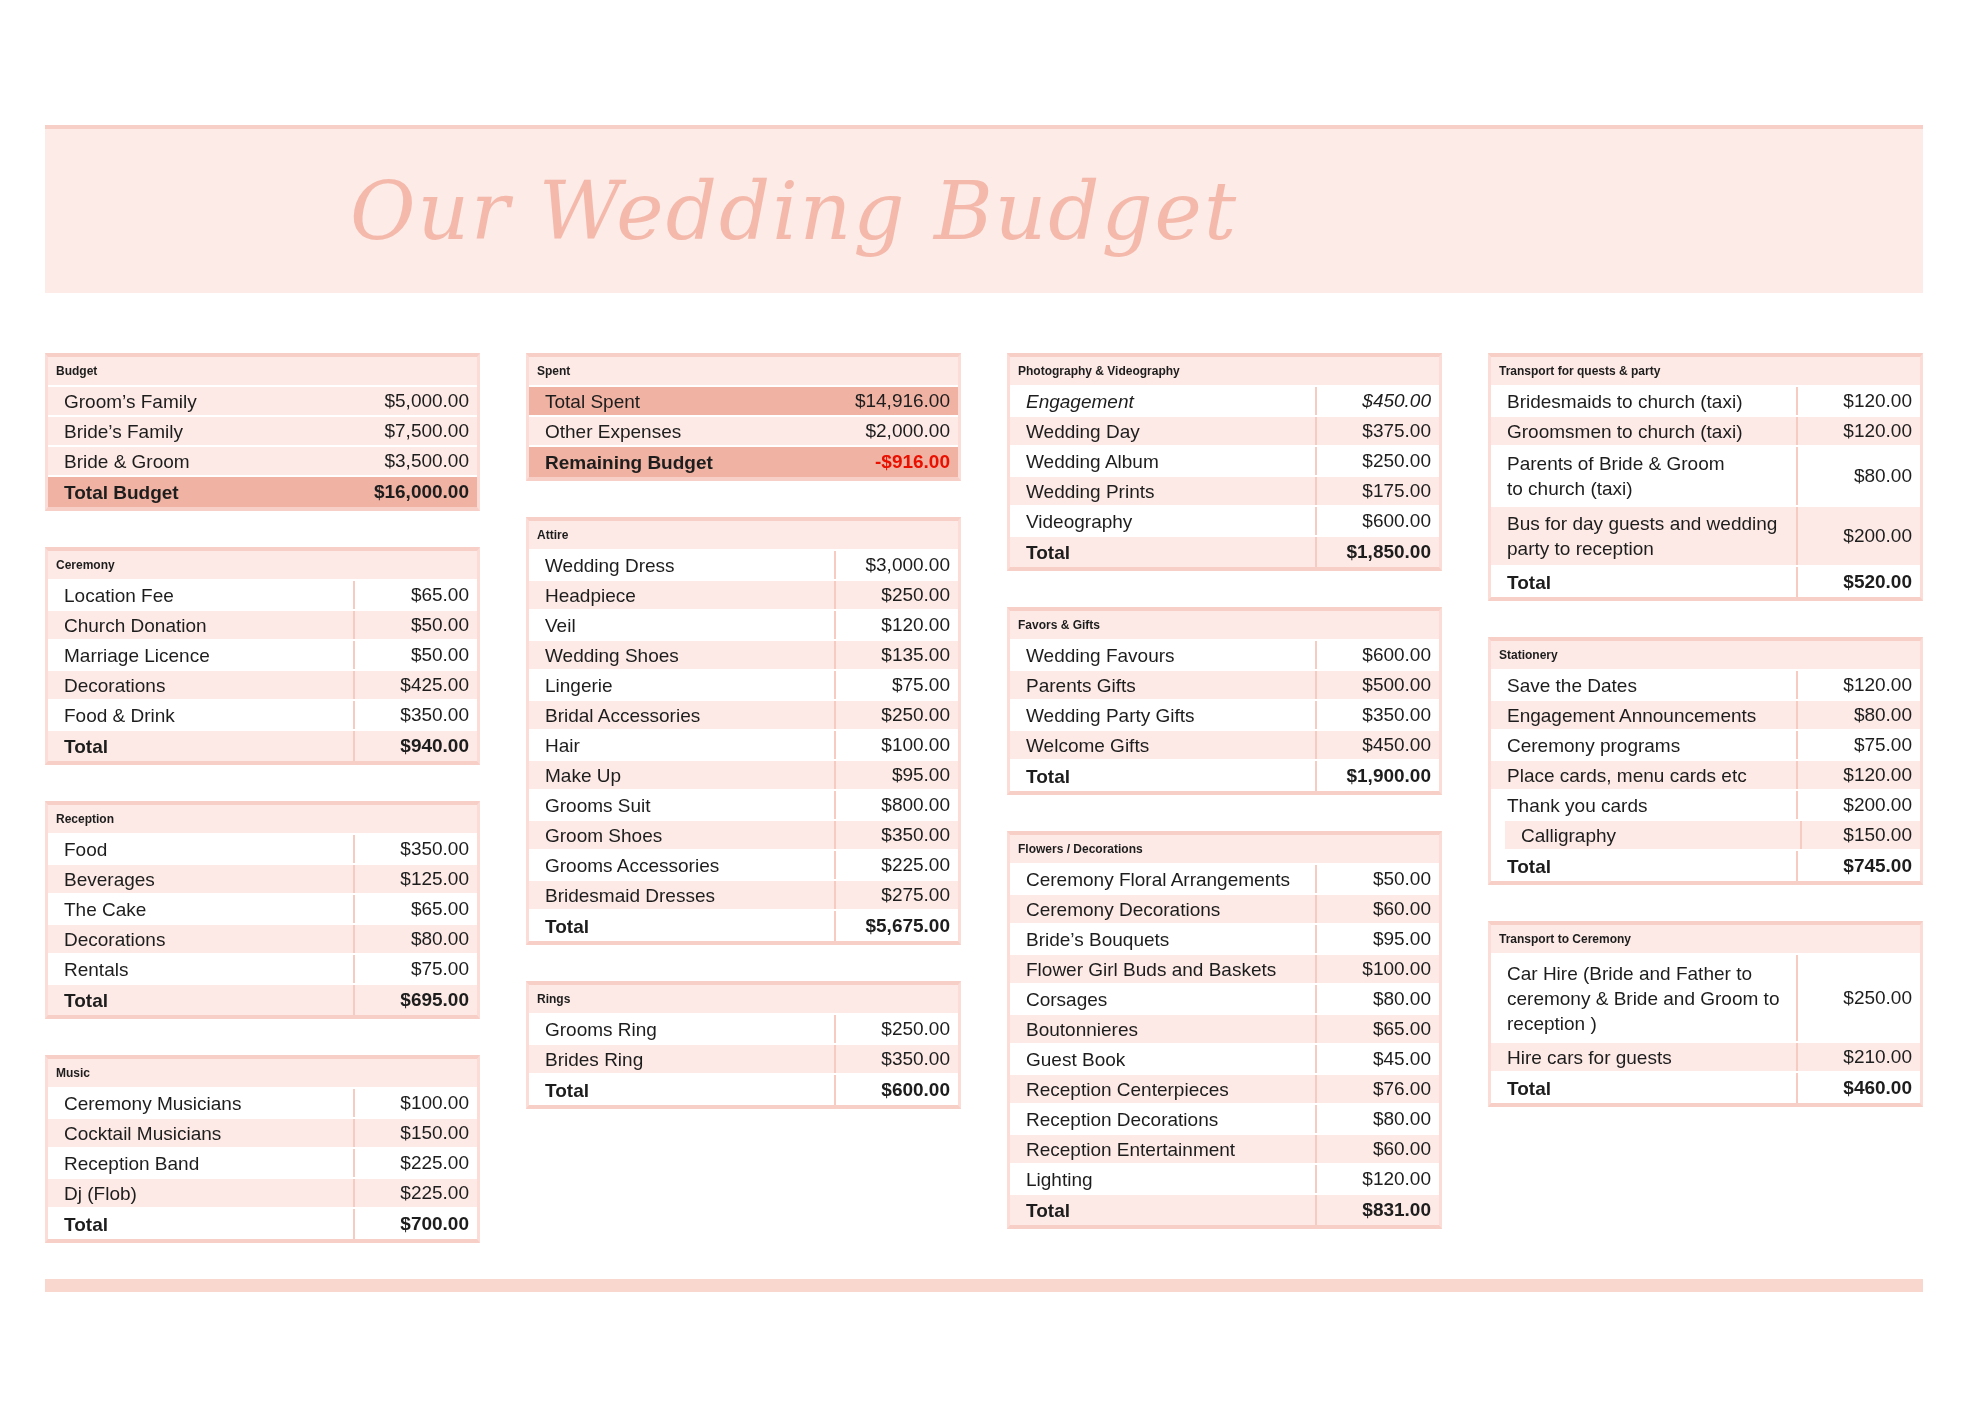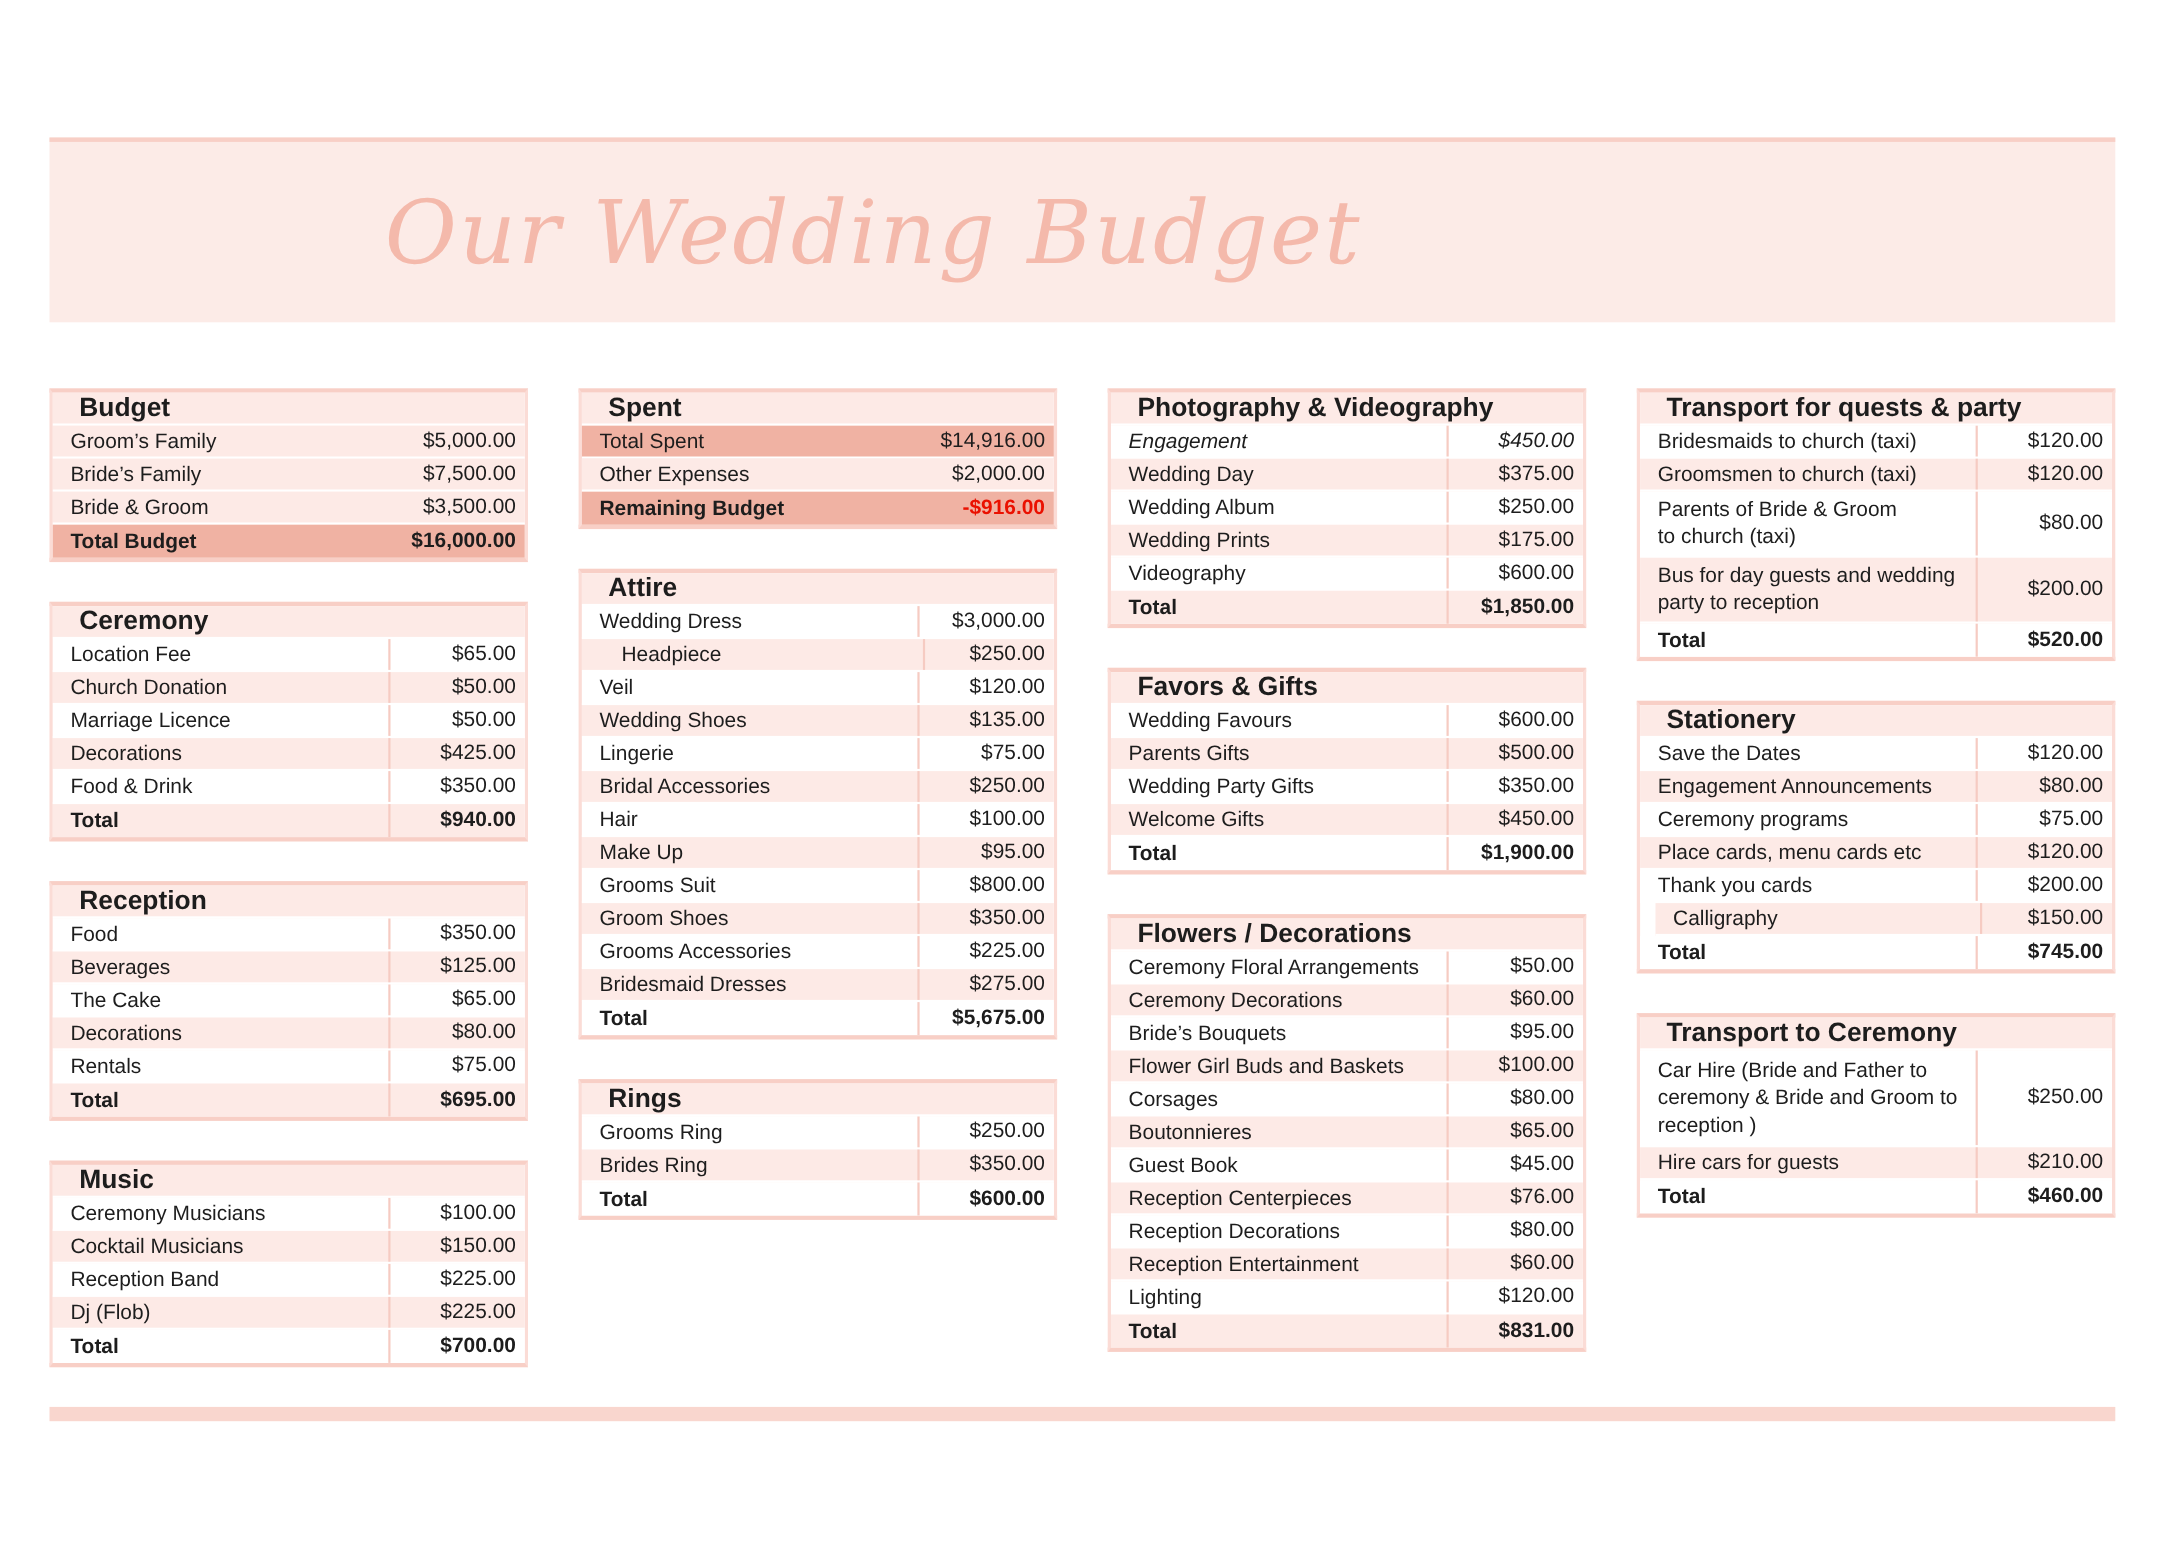--- a/index.html
+++ b/index.html
@@ -48,22 +48,22 @@
     background:#ffffff;
   }
   .column .table:last-child { margin-bottom:0; }
 
   .thead {
     height:30px;
     box-sizing:border-box;
     line-height:28px;
     background:#fdeae6;
     font-weight:bold;
-    font-size:24px;
-    padding-left:24px;
+    font-size:12px;
+    padding-left:8px;
     border-bottom:2px solid #ffffff;
     white-space:nowrap; overflow:hidden;
   }
 
   .row {
     display:flex;
     box-sizing:border-box;
     border-bottom:2px solid #ffffff;
   }
   .row:last-child { border-bottom:none; }
@@ -221,21 +221,21 @@
             <div class="cell label">Remaining Budget</div>
             <div class="cell value red">-$916.00</div>
           </div>
         </div>
         <div class="table divided">
           <div class="thead">Attire</div>
           <div class="row white" style="height: 30px;">
             <div class="cell label">Wedding Dress</div>
             <div class="cell value">$3,000.00</div>
           </div>
-          <div class="row pink" style="height: 30px; padding-left: 20px;">
+          <div class="row pink" style="height: 30px;">
             <div class="cell label">Headpiece</div>
             <div class="cell value">$250.00</div>
           </div>
           <div class="row white" style="height: 30px;">
             <div class="cell label">Veil</div>
             <div class="cell value">$120.00</div>
           </div>
           <div class="row pink" style="height: 30px;">
             <div class="cell label">Wedding Shoes</div>
             <div class="cell value">$135.00</div>

